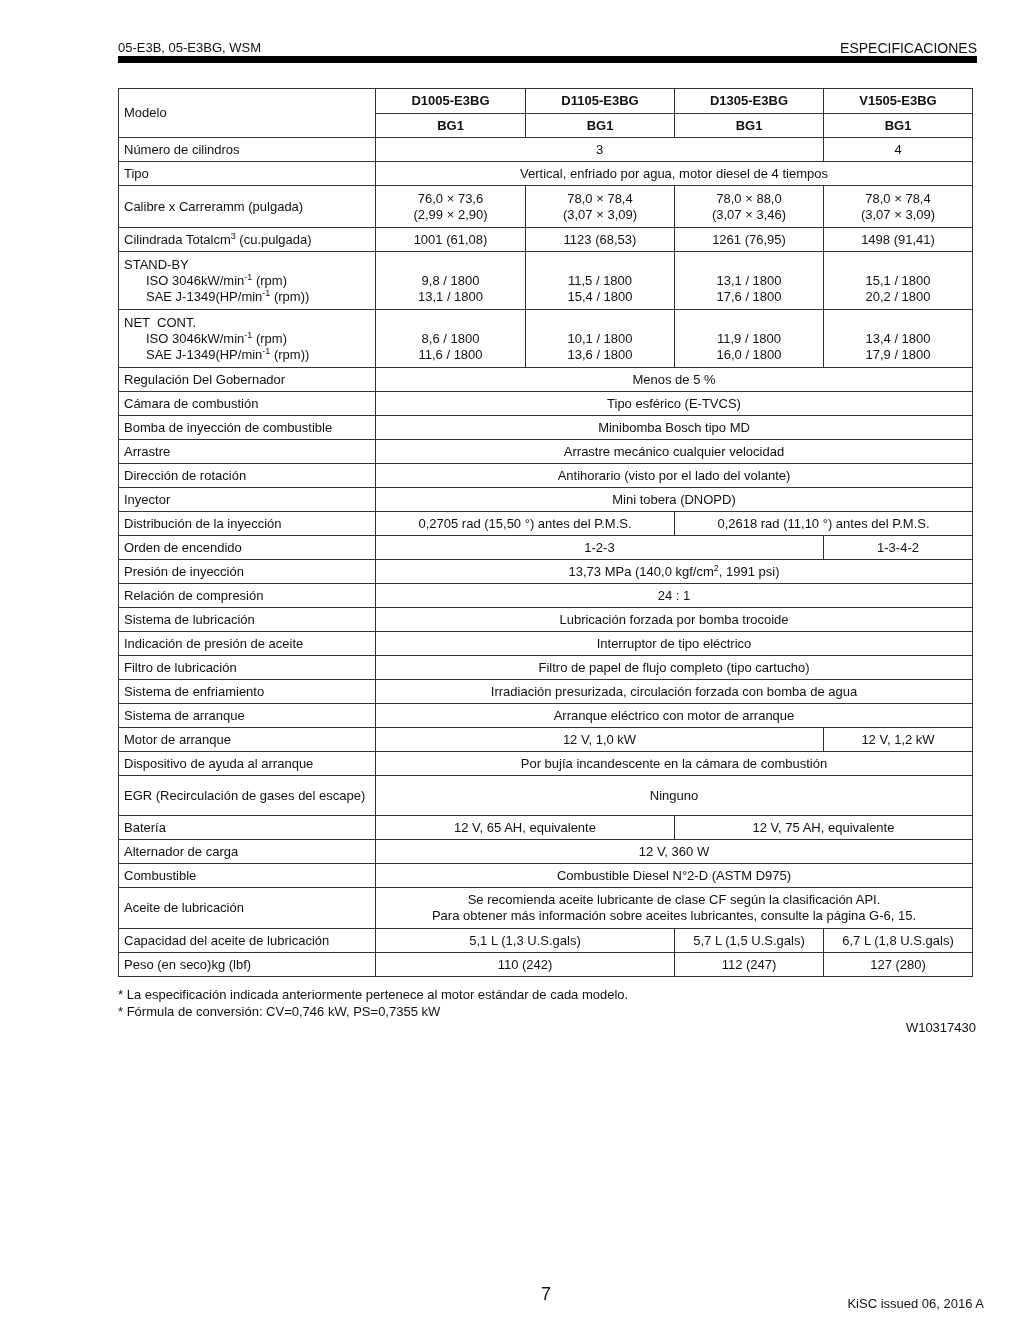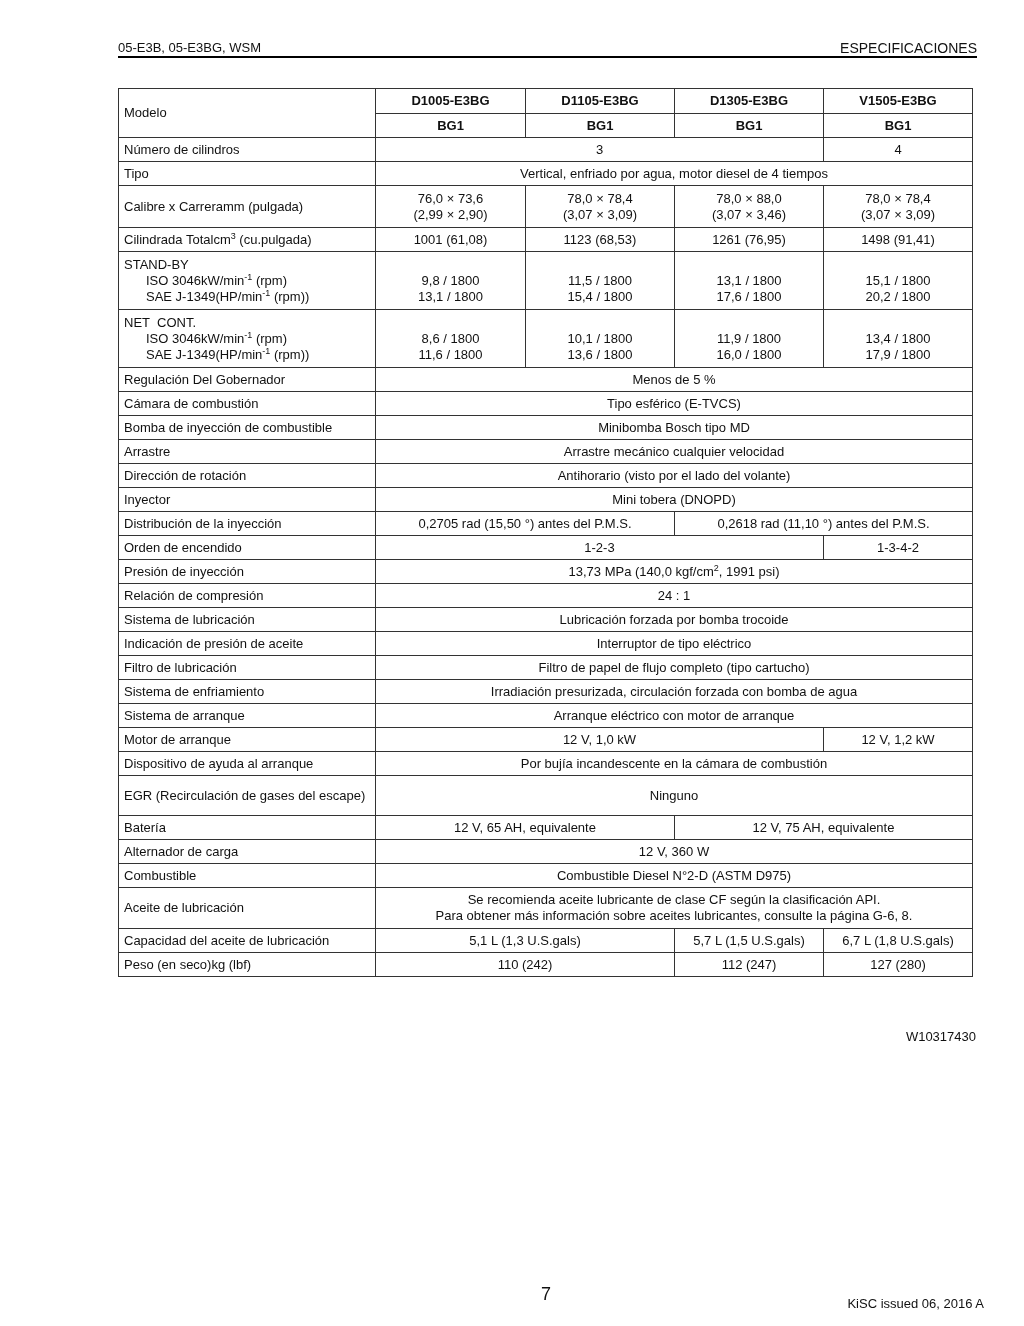--- a/index.html
+++ b/index.html
@@ -1,28 +1,28 @@
 <!DOCTYPE html>
 <html><head>
 <meta charset="utf-8">
 <style>
   html, body { margin:0; padding:0; background:#ffffff; }
   body { width:1024px; height:1326px; position:relative; font-family:"Liberation Sans", sans-serif; color:#111; overflow:hidden; }
-  .hdr { position:absolute; top:40px; left:118px; width:859px; height:16px; border-bottom:2px solid #000000; font-size:13px; }
+  .hdr { position:absolute; top:40px; left:118px; width:859px; height:16px; border-bottom:7px solid #000000; font-size:13px; }
   .hdr .l { position:absolute; left:0; top:0; }
   .hdr .r { position:absolute; right:0; top:0; font-size:14px;text-align:center; }
   table.spec { position:absolute; left:118px; top:88px; width:855px; border-collapse:collapse; font-size:13px; table-layout:fixed; }
   table.spec td { border:1.5px solid #333; padding:0 5px; vertical-align:middle; line-height:16px; }
   td.c { text-align:center; }
   td.b { font-weight:bold;text-align:center; }
   .lbl { display:flex; justify-content:flex-start; }
   .sub { padding-left:22px; }
   sup { font-size:9px; line-height:0; }
   .notes { position:absolute; left:118px; top:986px; font-size:13px; line-height:17px; }
-  .code { position:absolute; right:48px; top:1020px; font-size:13px;margin-top:9px; }
+  .code { position:absolute; right:48px; top:1020px; font-size:13px; }
   .pnum { position:absolute; left:541px; top:1284px; font-size:18px; }
   .iss { position:absolute; right:40px; top:1296px; font-size:13px; }
 </style>
 </head>
 <body>
 
 <div class="hdr">
   <span class="l">05-E3B, 05-E3BG, WSM</span>
   <span class="r">ESPECIFICACIONES</span>
 </div>
@@ -245,21 +245,21 @@
         <td class="c" colspan="4">12 V, 360 W</td>
       </tr>
   <tr style="height:24px">
         <td>Combustible</td>
         <td class="c" colspan="4">Combustible Diesel N°2-D (ASTM D975)</td>
       </tr>
   <tr style="height:41px">
         <td>Aceite de lubricación</td>
         <td class="c" colspan="4">
           <div>Se recomienda aceite lubricante de clase CF según la clasificación API.</div>
-          <div>Para obtener más información sobre aceites lubricantes, consulte la página G-6, 8.</div>
+          <div>Para obtener más información sobre aceites lubricantes, consulte la página G-6, 15.</div>
         </td>
       </tr>
   <tr style="height:24px">
         <td>Capacidad del aceite de lubricación</td>
         <td class="c" colspan="2">5,1 L (1,3 U.S.gals)</td>
         <td class="c">5,7 L (1,5 U.S.gals)</td>
         <td class="c">6,7 L (1,8 U.S.gals)</td>
       </tr>
   <tr style="height:24px">
         <td>
@@ -269,16 +269,18 @@
           </div>
         </td>
         <td class="c" colspan="2">110 (242)</td>
         <td class="c">112 (247)</td>
         <td class="c">127 (280)</td>
       </tr>
 </tbody>
   </table>
 
 <div class="notes">
+  <div>* La especificación indicada anteriormente pertenece al motor estándar de cada modelo.</div>
+  <div>* Fórmula de conversión: CV=0,746 kW, PS=0,7355 kW</div>
 </div>
 <div class="code">W10317430</div>
 <div class="pnum">7</div>
 <div class="iss">KiSC issued 06, 2016 A</div>
 
 </body></html>

